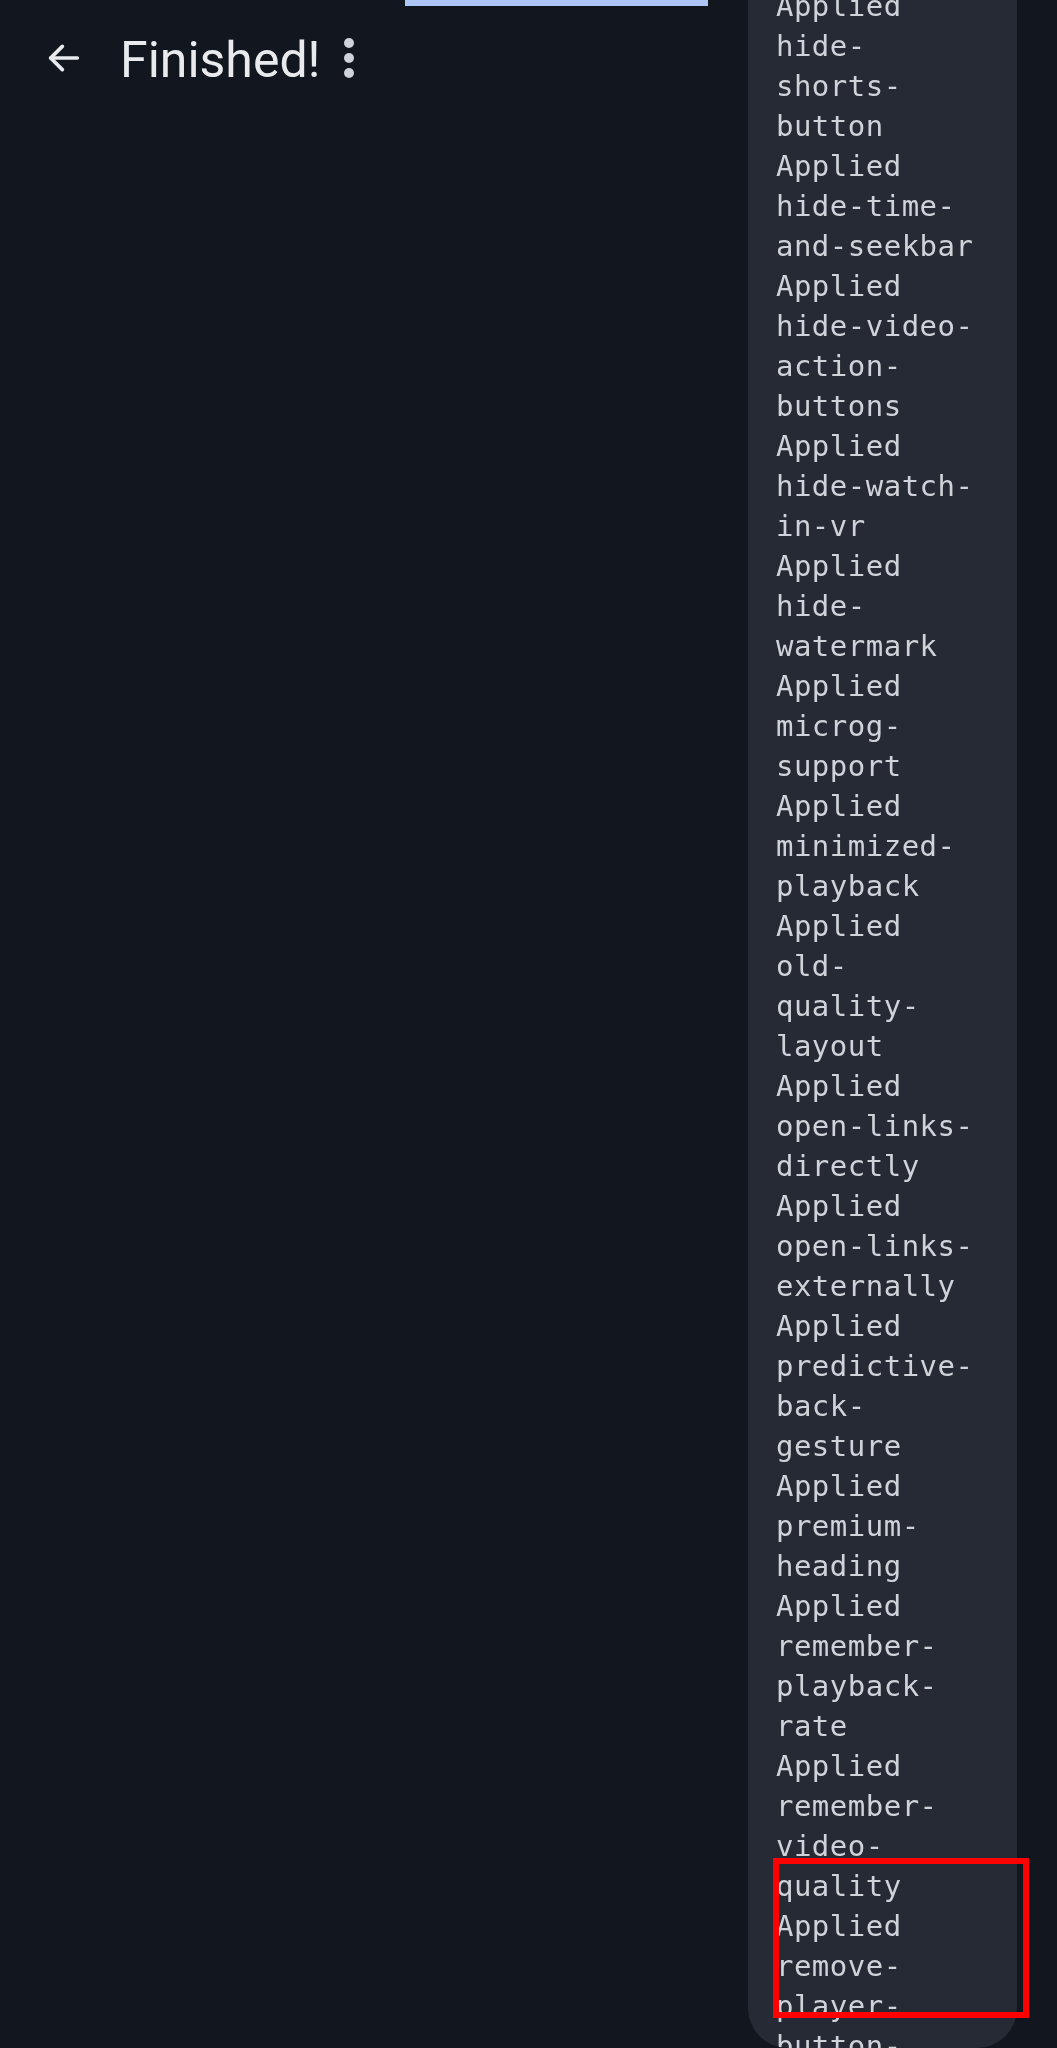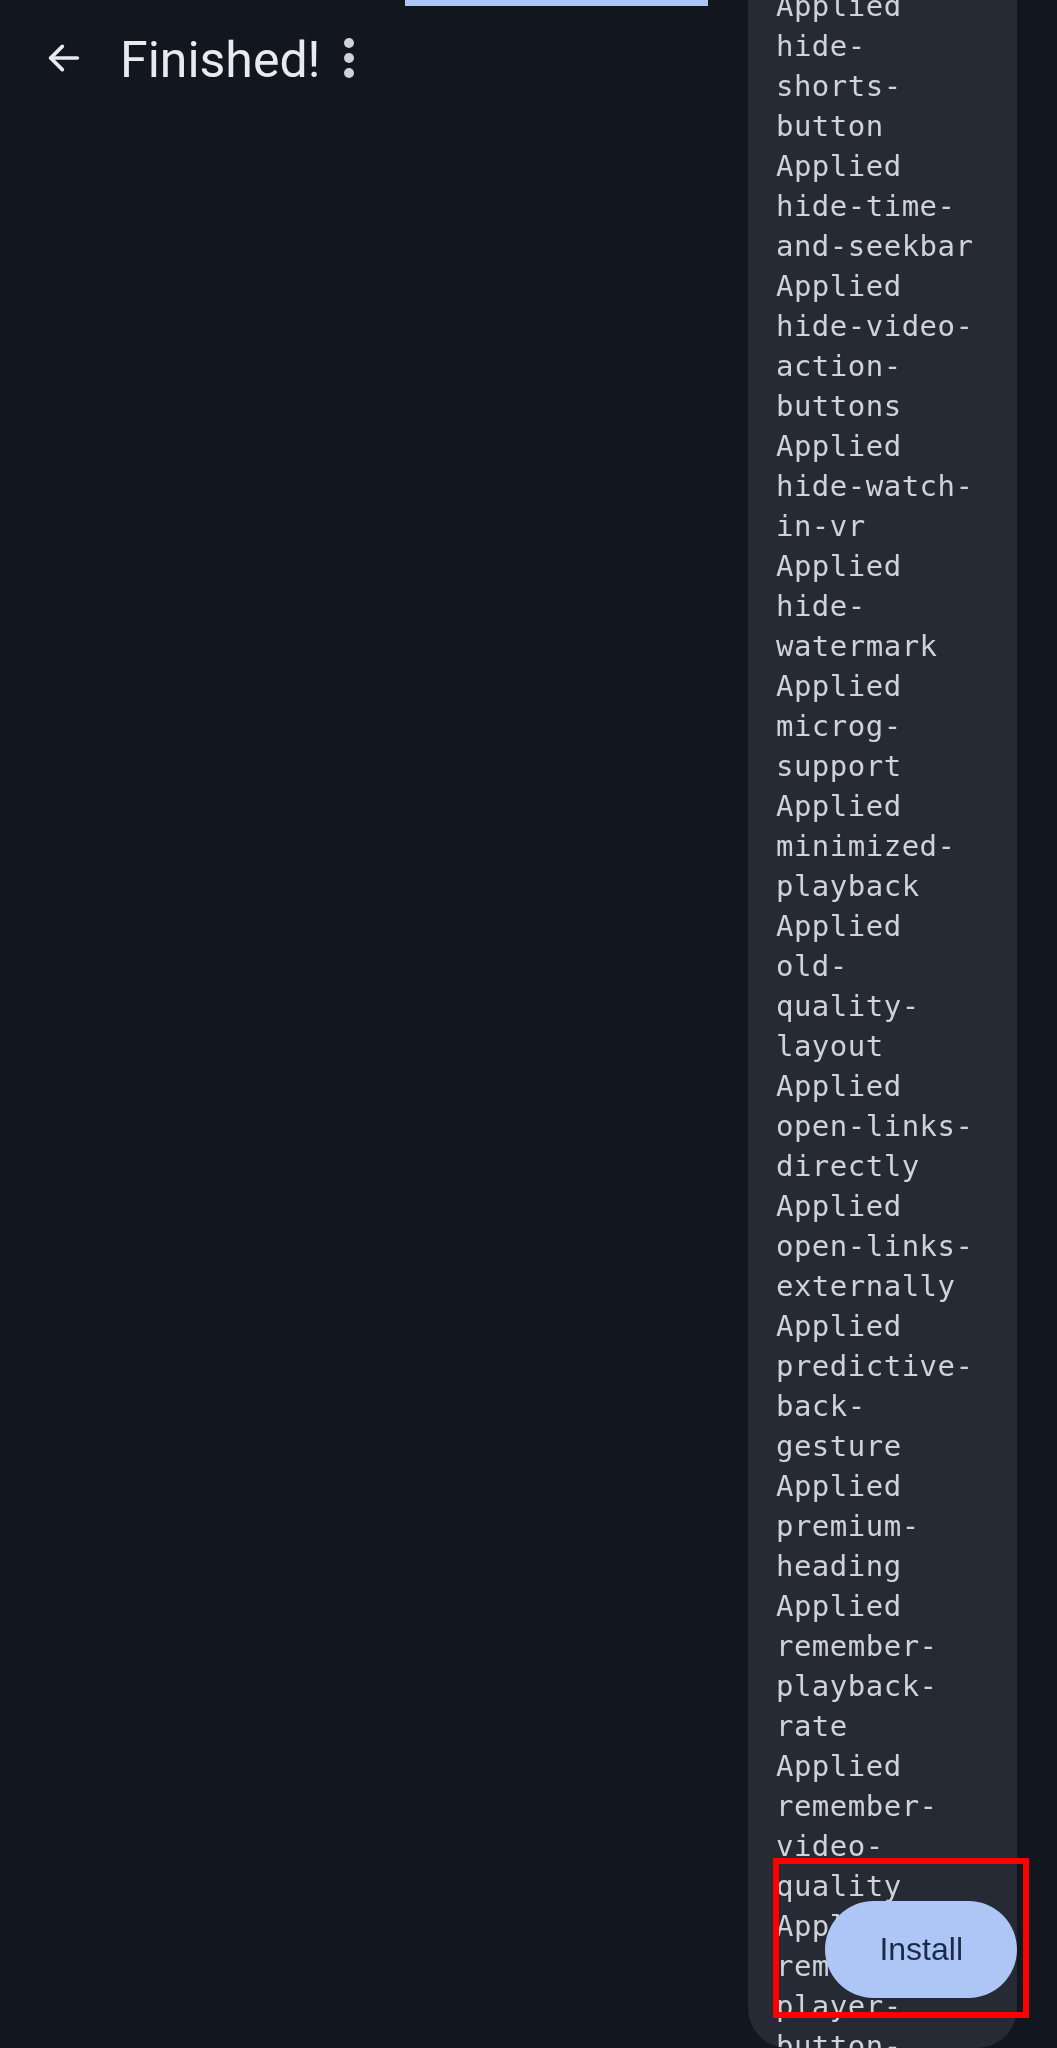--- a/index.html
+++ b/index.html
@@ -150,18 +150,15 @@
 Applied swipe-controls
 Applied tablet-mini-player
 Applied theme
 Applied video-ads
 Repacking patched apk
 Compiling resources
 Writing modified dex files
 Finished!</pre>
   </div>
 
-  <div class="footer">
-    <button class="install-btn">Install</button>
-  </div>
 
   <div class="highlight-box"></div>
 </div>
 
 </body></html>

